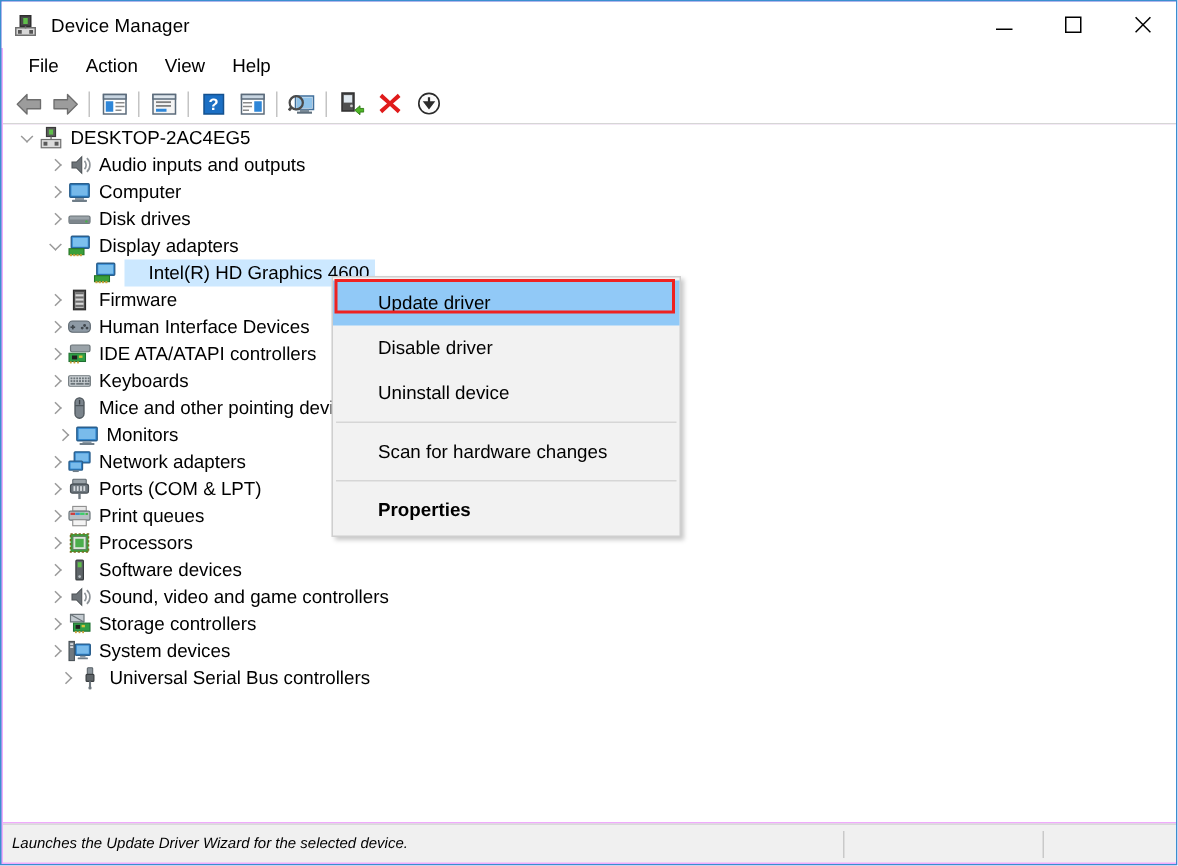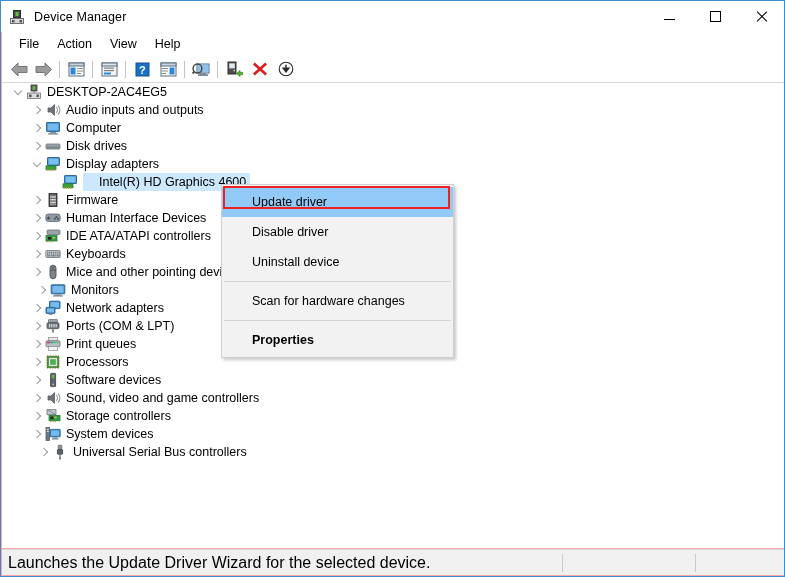--- a/index.html
+++ b/index.html
@@ -11,21 +11,21 @@
     font-family: "Liberation Sans", sans-serif;
     font-size: 12px;
     color: #000000;
     -webkit-font-smoothing: antialiased;
   }
   #app {
     position: relative;
     width: 785px;
     height: 577px;
     box-sizing: border-box;
-    background: #fca5a5;
+    background: #f0abfc;
     border: 1px solid #3a8ed0;
     overflow: hidden;
   }
 
   
   .titlebar {
     position: absolute;
     left: 0; top: 0;
     width: 783px;
     height: 31px;
@@ -216,22 +216,23 @@
     border-top: 1px solid #d9d9d9;
     display: flex;
     align-items: center;
     box-sizing: border-box;
   }
   .status-pane {
     height: 18px;
     display: flex;
     align-items: center;
     box-sizing: border-box;
-    font-size: 16px;
+    font-size: 10px;
     color: #000;
+    font-style: italic;
   }
   .status-pane.p1 { width: 560px; padding-left: 6px; }
   .status-pane.p2 { width: 133px; border-left: 1px solid #c9c9c9; }
   .status-pane.p3 { flex: 1; border-left: 1px solid #c9c9c9; }
   svg { display: block; }
 </style>
 </head>
 <body>
 
 <div id="app">

